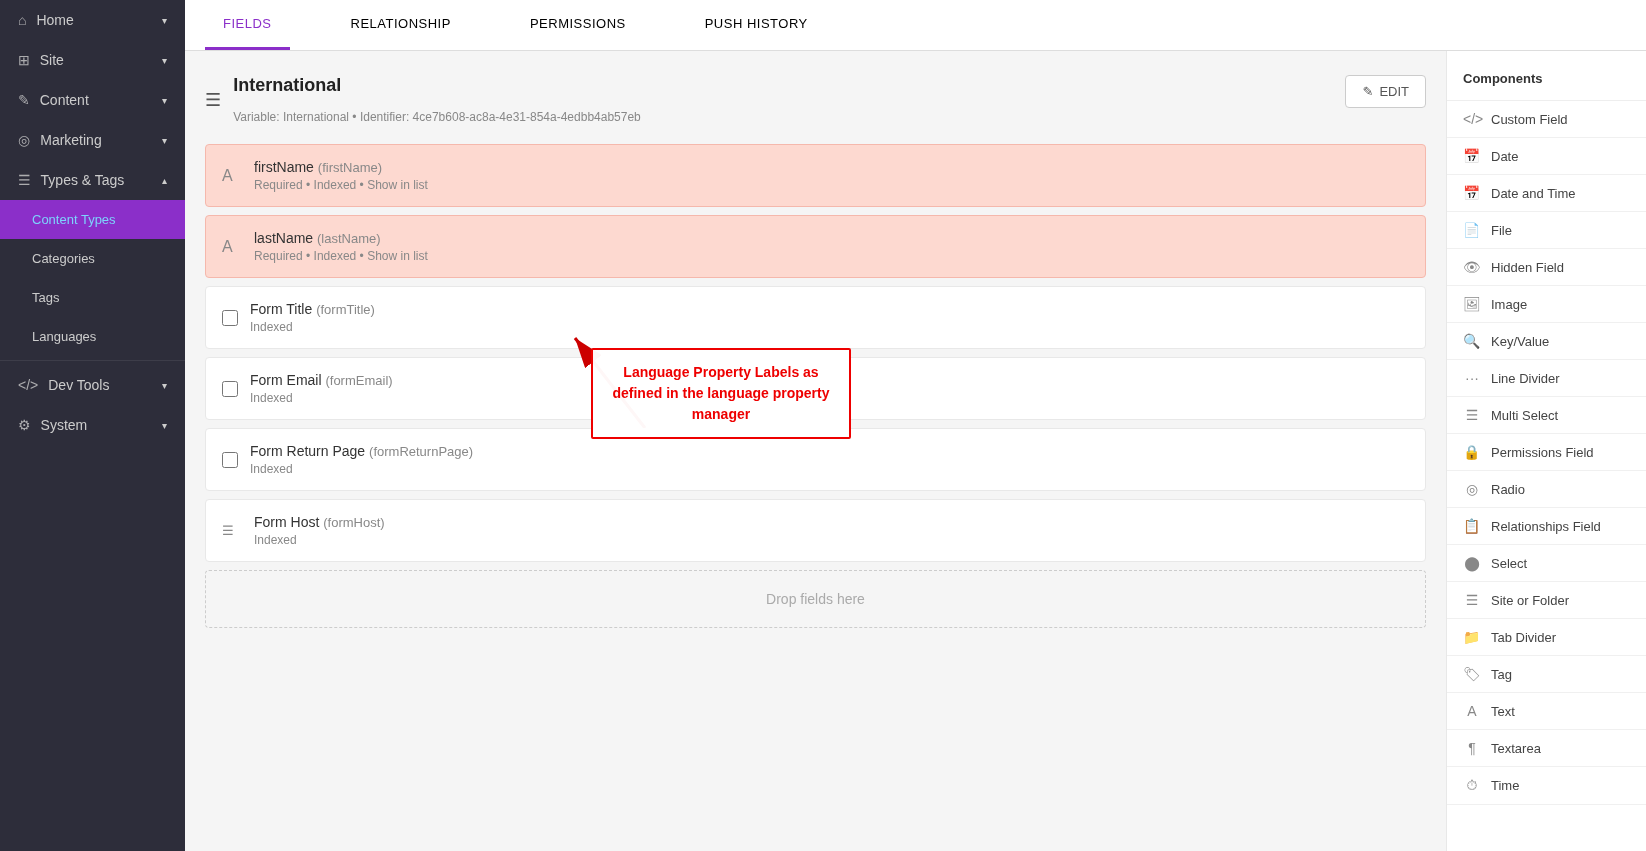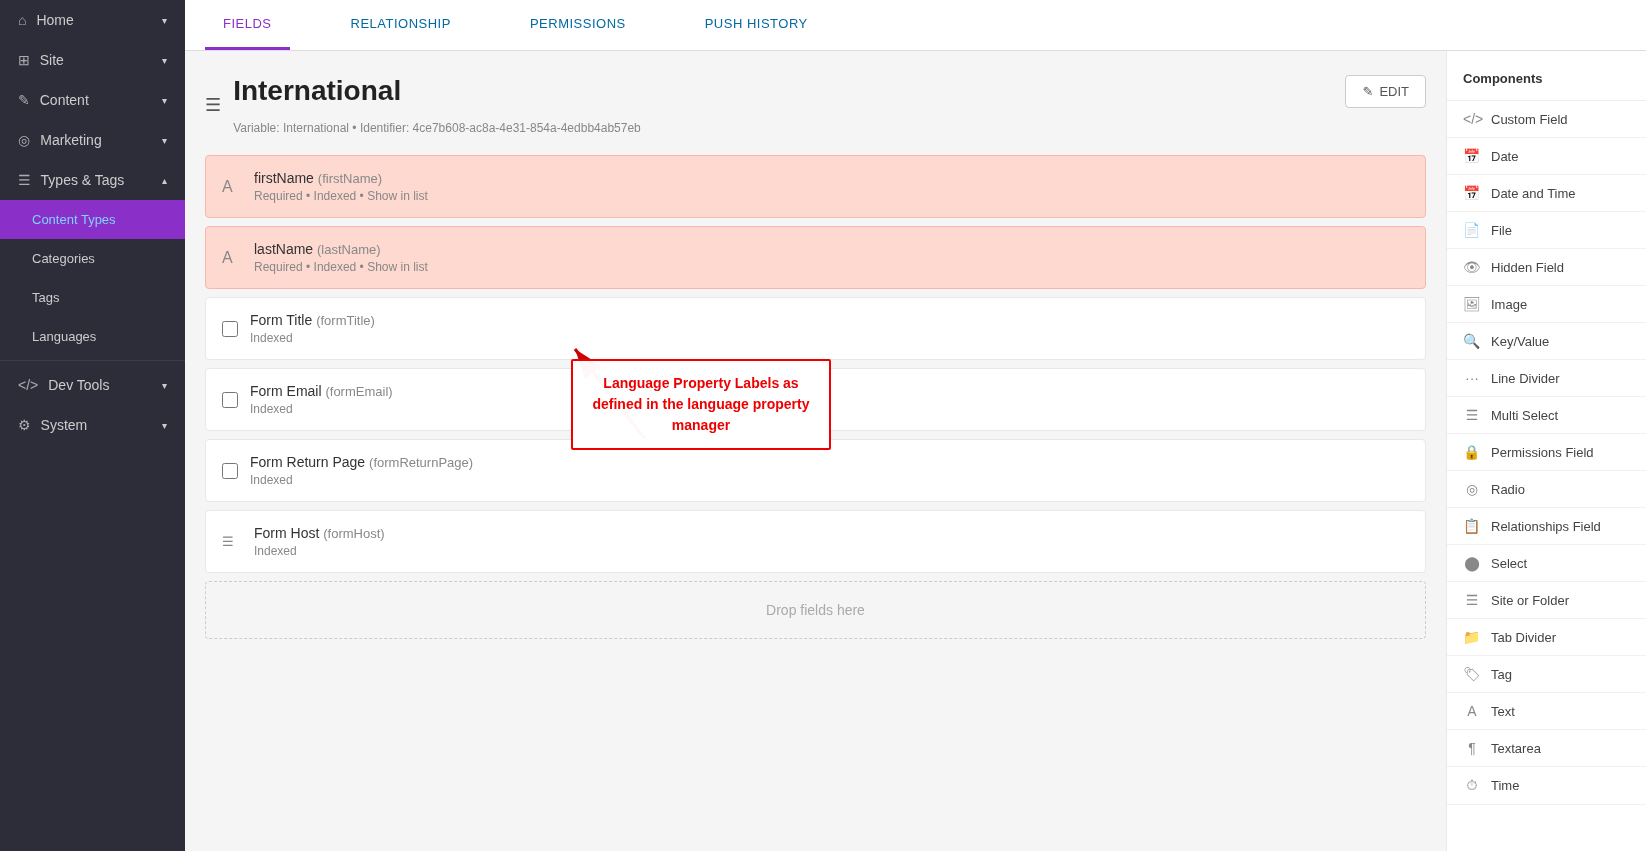--- a/index.html
+++ b/index.html
@@ -44,21 +44,21 @@
       display: flex;
       border-bottom: 1px solid #ddd;
       background: #fff;
       padding: 0 20px;
       gap: 43px;
     }
     .tab {
       padding: 16px 18px;
       font-size: 13px;
       font-weight: 500;
-      color: #0369a1;
+      color: #000000;
       cursor: pointer;
       border-bottom: 3px solid transparent;
       text-transform: uppercase;
       letter-spacing: 0.5px;
     }
     .tab.active { color: #8b2fc9; border-bottom-color: #8b2fc9; }
 
     
     .content-area {
       flex: 1;
@@ -75,21 +75,21 @@
 
     
     .field-header {
       display: flex;
       align-items: flex-start;
       justify-content: space-between;
       margin-bottom: 20px;
     }
     .field-header-left { display: flex; align-items: center; gap: 12px; }
     .field-header-icon { font-size: 18px; color: #555; }
-    .field-title { font-size: 28px; font-weight: 600; color: #222; }
+    .field-title { font-size: 18px; font-weight: 600; color: #222; }
     .field-subtitle { font-size: 12px; color: #888; margin-top: 14px; }
 
     .edit-btn {
       display: flex;
       align-items: center;
       gap: 6px;
       padding: 8px 16px;
       border: 1px solid #ccc;
       background: #fff;
       border-radius: 4px;
@@ -323,21 +323,21 @@
 
         <div style="position:relative; height:0; overflow:visible;">
           <svg style="position:absolute; left:340px; top:-110px; width:150px; height:120px; pointer-events:none;" viewBox="0 0 150 120">
             <defs>
               <marker id="arrowhead" markerWidth="10" markerHeight="7" refX="10" refY="3.5" orient="auto">
                 <polygon points="0 0, 10 3.5, 0 7" fill="#cc0000"></polygon>
               </marker>
             </defs>
             <line x1="100" y1="110" x2="30" y2="20" stroke="#cc0000" stroke-width="3" marker-end="url(#arrowhead)"></line>
           </svg>
-          <div class="annotation-box" style="position:absolute; left:366px; top:-80px;">
+          <div class="annotation-box" style="position:absolute; left:386px; top:-80px;">
             <span>Language Property Labels as defined in the language property manager</span>
           </div>
         </div>
 
         <div class="field-row">
           <input type="checkbox" class="row-checkbox" style="">
           <div class="field-row-info">
             <div class="field-row-name">
               Form Return Page <span>(formReturnPage)</span>
             </div>

